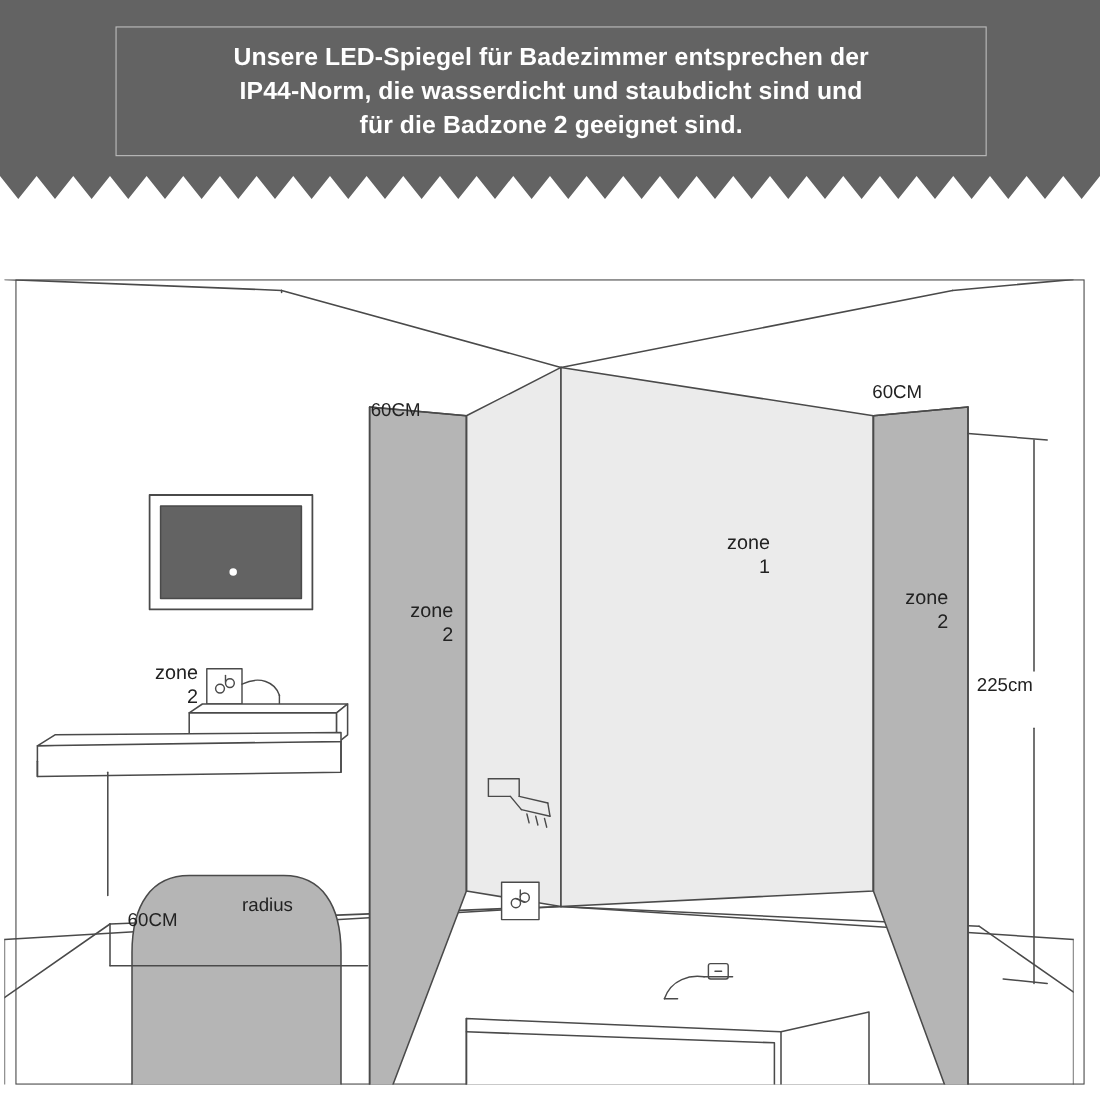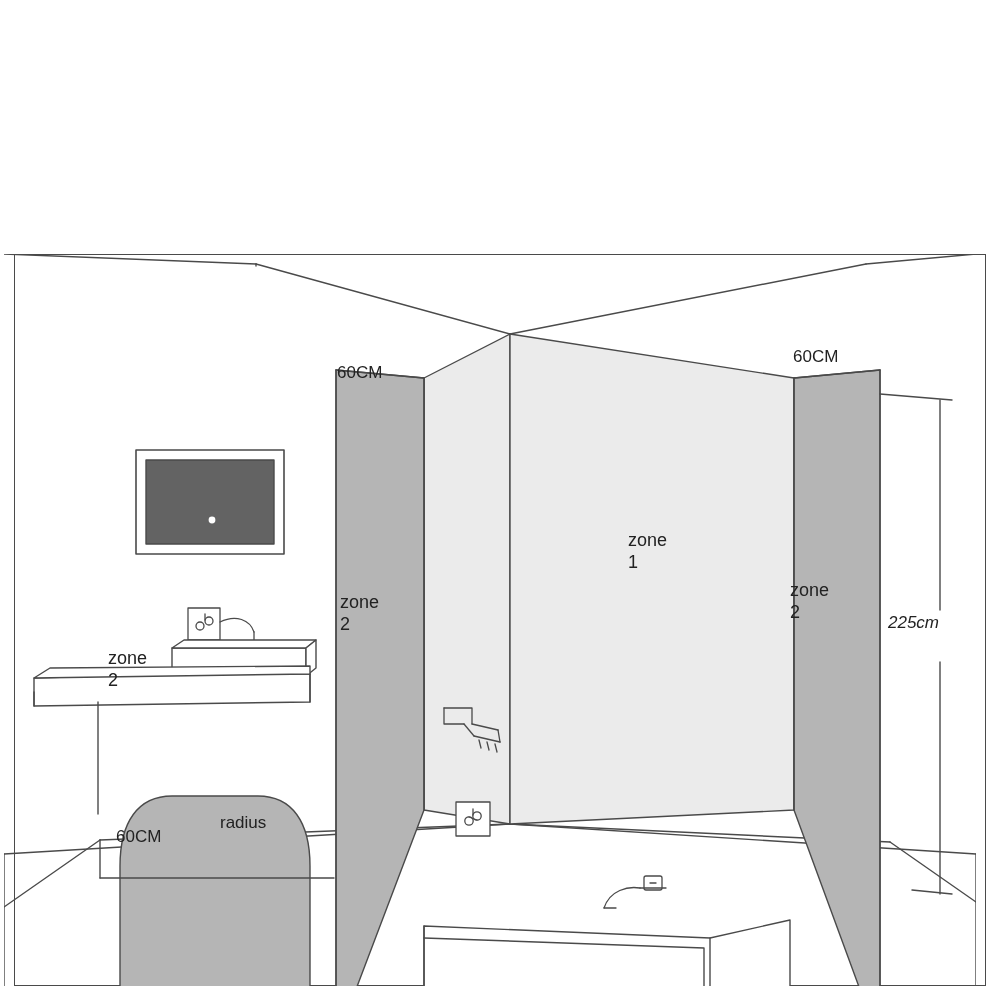--- a/index.html
+++ b/index.html
@@ -90,31 +90,53 @@
     height: 732px;
   }
   .lbl {
     position: absolute;
     color: #222222;
     font-size: 17px;
     line-height: 22px;
     white-space: nowrap;
   }
   .lbl.zone {
-    text-align: left;
+    text-align: right;
     font-size: 18px;
-    margin-top: 47px;
   }
   .lbl.zone .n { display: block; }
 </style>
 </head>
 <body>
 
 <div id="root">
 
+  <div id="banner">
+    <div id="banner-bg"></div>
+
+    <svg id="banner-zigzag" viewBox="0 0 1000 34" preserveAspectRatio="none">
+      <path d="M0,0 L0,5
+               L16.6,26 L33.3,5 L50,26 L66.6,5 L83.3,26 L100,5 L116.6,26 L133.3,5
+               L150,26 L166.6,5 L183.3,26 L200,5 L216.6,26 L233.3,5 L250,26 L266.6,5
+               L283.3,26 L300,5 L316.6,26 L333.3,5 L350,26 L366.6,5 L383.3,26 L400,5
+               L416.6,26 L433.3,5 L450,26 L466.6,5 L483.3,26 L500,5 L516.6,26 L533.3,5
+               L550,26 L566.6,5 L583.3,26 L600,5 L616.6,26 L633.3,5 L650,26 L666.6,5
+               L683.3,26 L700,5 L716.6,26 L733.3,5 L750,26 L766.6,5 L783.3,26 L800,5
+               L816.6,26 L833.3,5 L850,26 L866.6,5 L883.3,26 L900,5 L916.6,26 L933.3,5
+               L950,26 L966.6,5 L983.3,26 L1000,5 L1000,0 Z" fill="#636363"></path>
+    </svg>
+
+    <div id="banner-box"></div>
+
+    <div id="banner-text">
+      <span class="line">Unsere LED-Spiegel für Badezimmer entsprechen der</span>
+      <span class="line">IP44-Norm, die wasserdicht und staubdicht sind und</span>
+      <span class="line">für die Badzone 2 geeignet sind.</span>
+    </div>
+  </div>
 
   <div id="diagram-frame"></div>
 
   <div id="scene">
 
     <svg width="972" height="732" viewBox="0 0 972 732">
 
       <g fill="none" stroke="#4a4a4a" stroke-width="1.4" stroke-linejoin="round" stroke-linecap="round">
 
         <g stroke="#4a4a4a">
@@ -248,21 +270,21 @@
       </g>
     </svg>
 
     
     <div class="lbl" style="left:333px; top:108px;">60CM</div>
 
     <div class="lbl" style="left:789px; top:92px;">60CM</div>
 
     <div class="lbl" style="left:112px; top:572px;">60CM</div>
 
-    <div class="lbl" style="left:884px; top:358px;font-style:italic;">225cm</div>
+    <div class="lbl" style="left:884px; top:358px;">225cm</div>
 
     <div class="lbl" style="left:216px; top:558px;">radius</div>
 
     <div class="lbl zone" style="left:624px; top:228px; width:72px;">
       <span>zone</span>
       <span class="n">1</span>
     </div>
 
     <div class="lbl zone" style="left:336px; top:290px; width:72px;">
       <span>zone</span>

